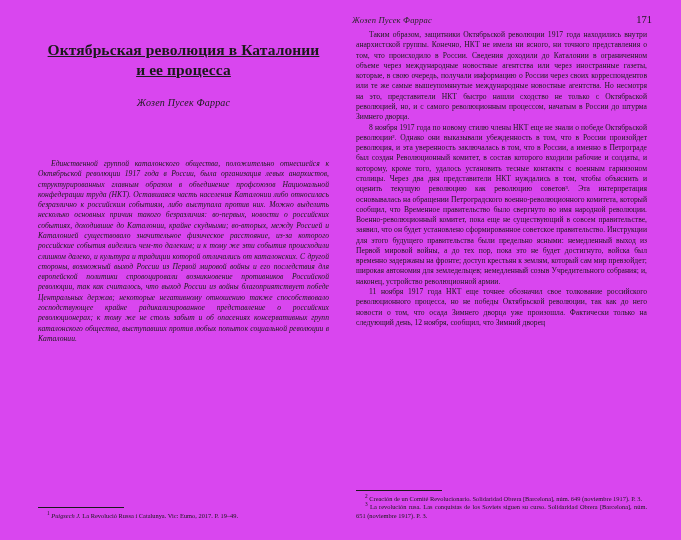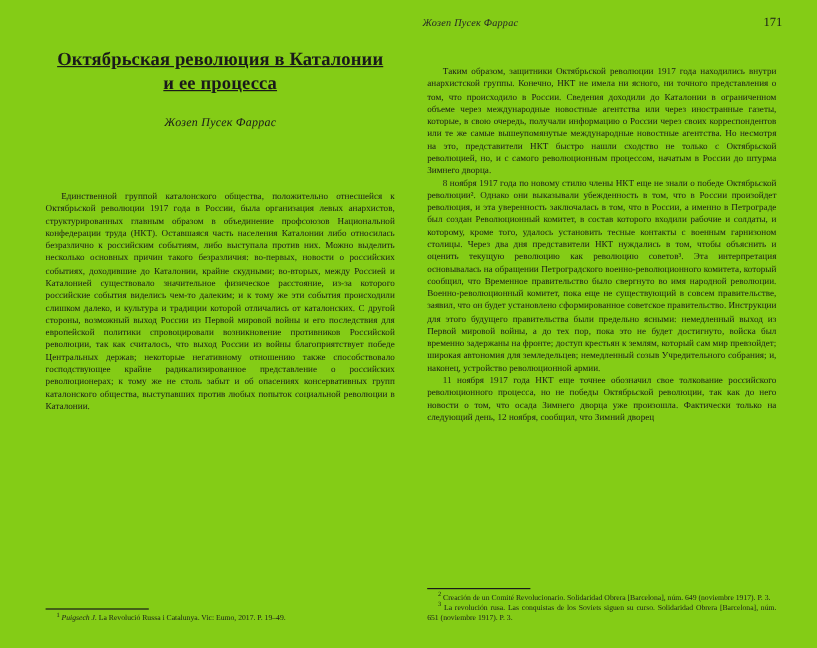--- a/index.html
+++ b/index.html
@@ -13,21 +13,21 @@
     overflow: hidden;
     font-family: "Liberation Serif", serif;
     color: #1a1a1a;
   }
   .page {
     position: relative;
     width: 681px;
     height: 540px;
     box-sizing: border-box;
     padding: 0;
-    background: #84cc16;
+    background: #d946ef;
   }
   .running-head {
     position: absolute;
     top: 14px;
     left: 352px;
     width: 300px;
     display: flex;
     justify-content: space-between;
     align-items: baseline;
     font-family: "Liberation Serif", serif;
@@ -84,20 +84,21 @@
     text-indent: 13px;
     hyphens: auto;
     -webkit-hyphens: auto;
     letter-spacing: 0.02px;
   }
   .body-text + .body-text {
     margin-top: 0;
   }
   .first-para {
     margin-top: 31px;
+    font-style: italic;
   }
   .right-first {
     margin-top: 0;
   }
   .footnotes {
     position: absolute;
     bottom: 0;
     left: 0;
     width: 100%;
   }
@@ -136,21 +137,20 @@
     position: absolute;
     bottom: 8px;
     left: 0;
     width: 100%;
   }
   .right-col-body {
     position: absolute;
     top: 0;
     left: 0;
     width: 100%;
-    margin-top: 25px;
   }
 </style>
 </head>
 <body>
 
 <div class="page">
 
   <div class="running-head">
     <span class="running-title">Жозеп Пусек Фаррас</span>
     <span class="folio">171</span>

